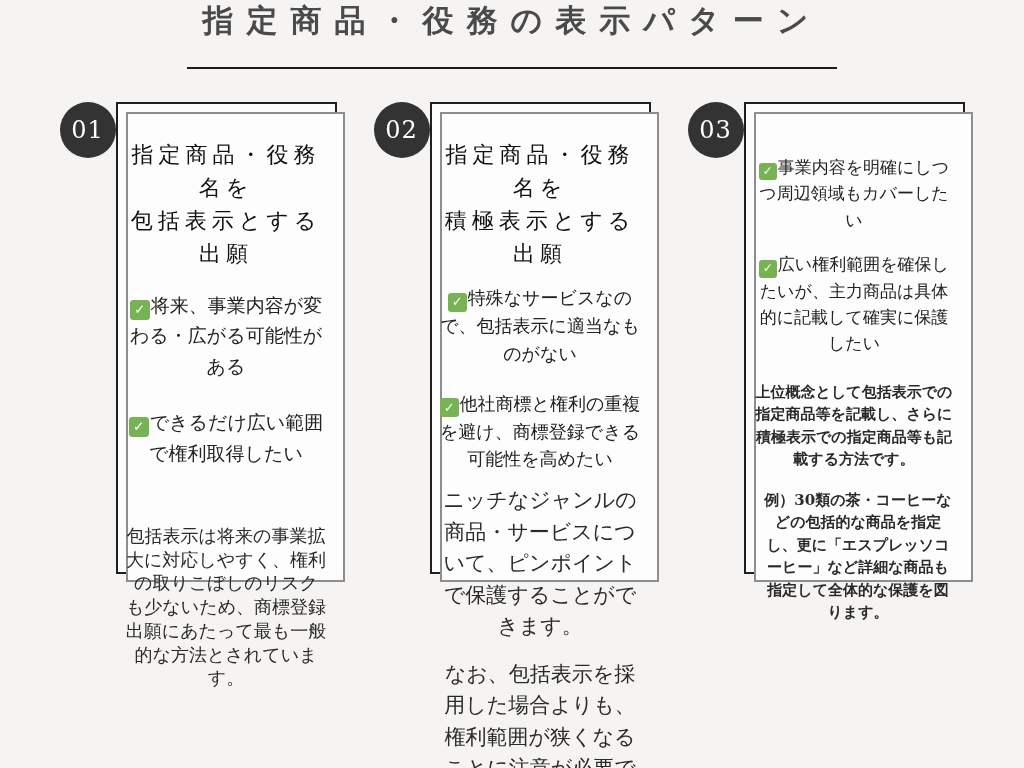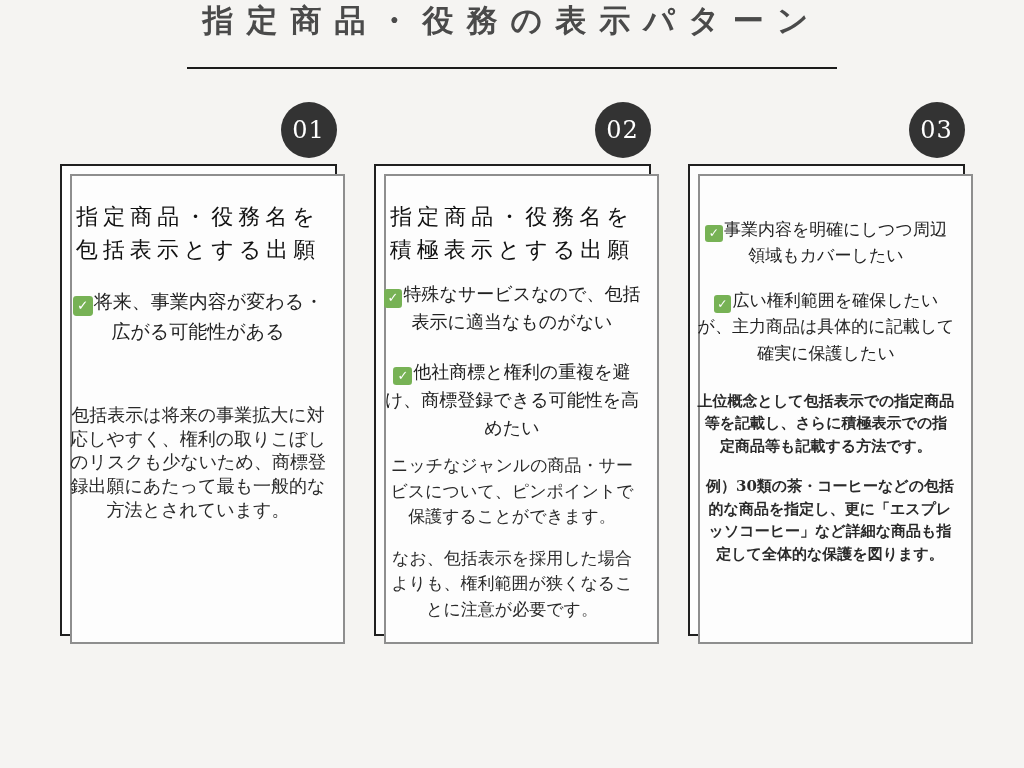--- a/index.html
+++ b/index.html
@@ -38,22 +38,22 @@
   }
   .cards-row{
     display:flex;
     justify-content:center;
     gap:37px;
     margin-top:33px;
   }
   .card-col{
     width:277px;
     display:flex;
-    flex-direction:column;
-    align-items:flex-end;
+    flex-direction:row;
+    align-items:flex-start;
   }
   .badge{
     width:56px;height:56px;
     border-radius:50%;
     background:var(--badge);
     color:#ffffff;
     display:flex;align-items:center;justify-content:center;
     font-size:24px;
     letter-spacing:1px;
     margin-bottom:6px;
@@ -105,21 +105,21 @@
     font-weight:bold;
     font-size:0.72em;
     font-family:"DejaVu Sans","Liberation Sans",sans-serif;
   }
   .para{margin:0;color:#2a2a2a;}
   .card-1 .p1{margin-top:56px;font-size:18px;line-height:1.32;}
   .card-1 .ck1{margin-top:20px;}
   .card-1 .ck2{margin-top:26px;}
   .card-2 .ck1{margin-top:14px;}
   .card-2 .ck2{margin-top:22px;}
-  .card-2 .para{font-size:17px;line-height:1.5;}
+  .card-2 .para{font-size:21px;line-height:1.5;}
   .card-2 .p1{margin-top:12px;}
   .card-2 .p2{margin-top:16px;}
   .card-3 .ck1{margin-top:18px;}
   .card-3 .ck2{margin-top:16px;}
   .card-3 .para{font-size:15px;line-height:1.5;font-weight:bold;}
   .card-3 .p1{margin-top:24px;}
   .card-3 .p2{margin-top:18px;padding-left:8px;}
 </style>
 </head>
 <body>
@@ -135,20 +135,23 @@
       <div class="badge">
         <span>01</span>
       </div>
       <div class="card card-1">
         <div class="card-title">
           <span class="t-line">指定商品・役務名を</span>
           <span class="t-line">包括表示とする出願</span>
         </div>
         <div class="check-item ck1">
           <span class="check-icon"></span><span>将来、事業内容が変わる・広がる可能性がある</span>
+        </div>
+        <div class="check-item ck2">
+          <span class="check-icon"></span><span>できるだけ広い範囲で権利取得したい</span>
         </div>
         <p class="para p1">包括表示は将来の事業拡大に対応しやすく、権利の取りこぼしのリスクも少ないため、商標登録出願にあたって最も一般的な方法とされています。</p>
       </div>
     </div>
 
     <div class="card-col">
       <div class="badge">
         <span>02</span>
       </div>
       <div class="card card-2">

